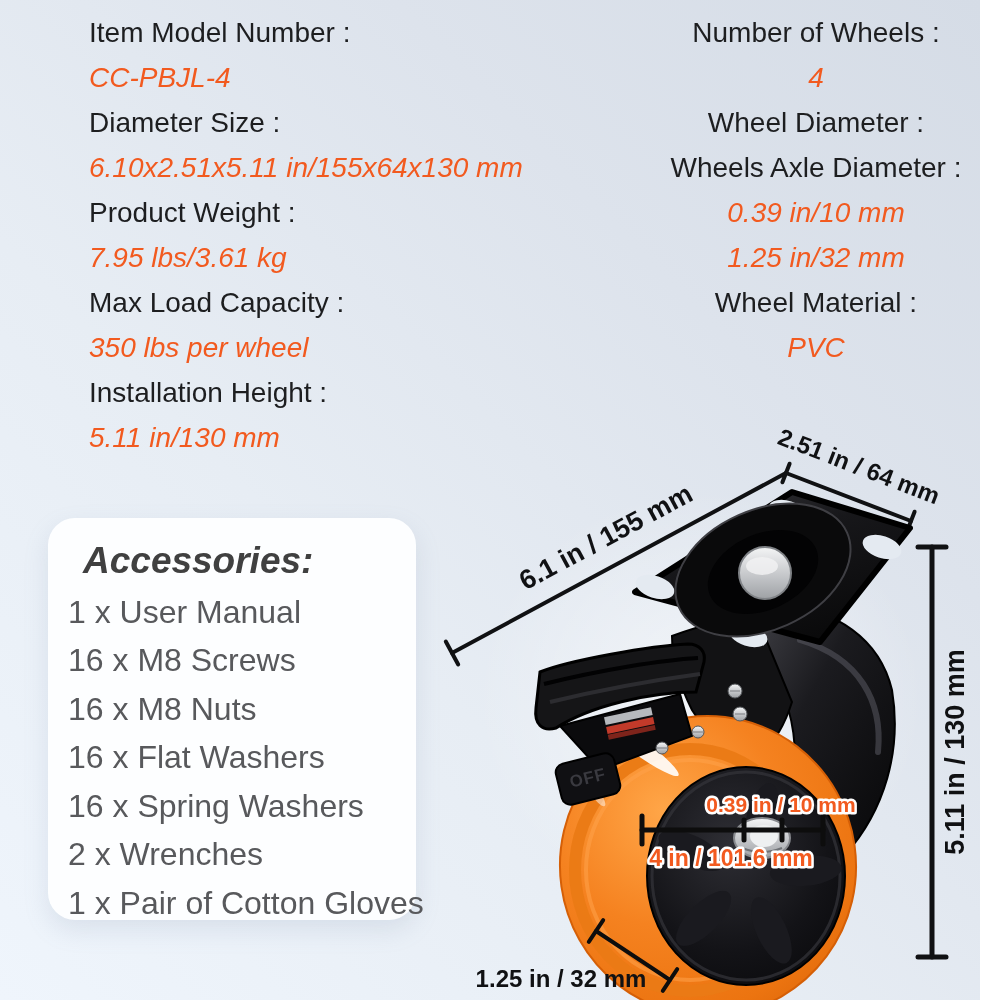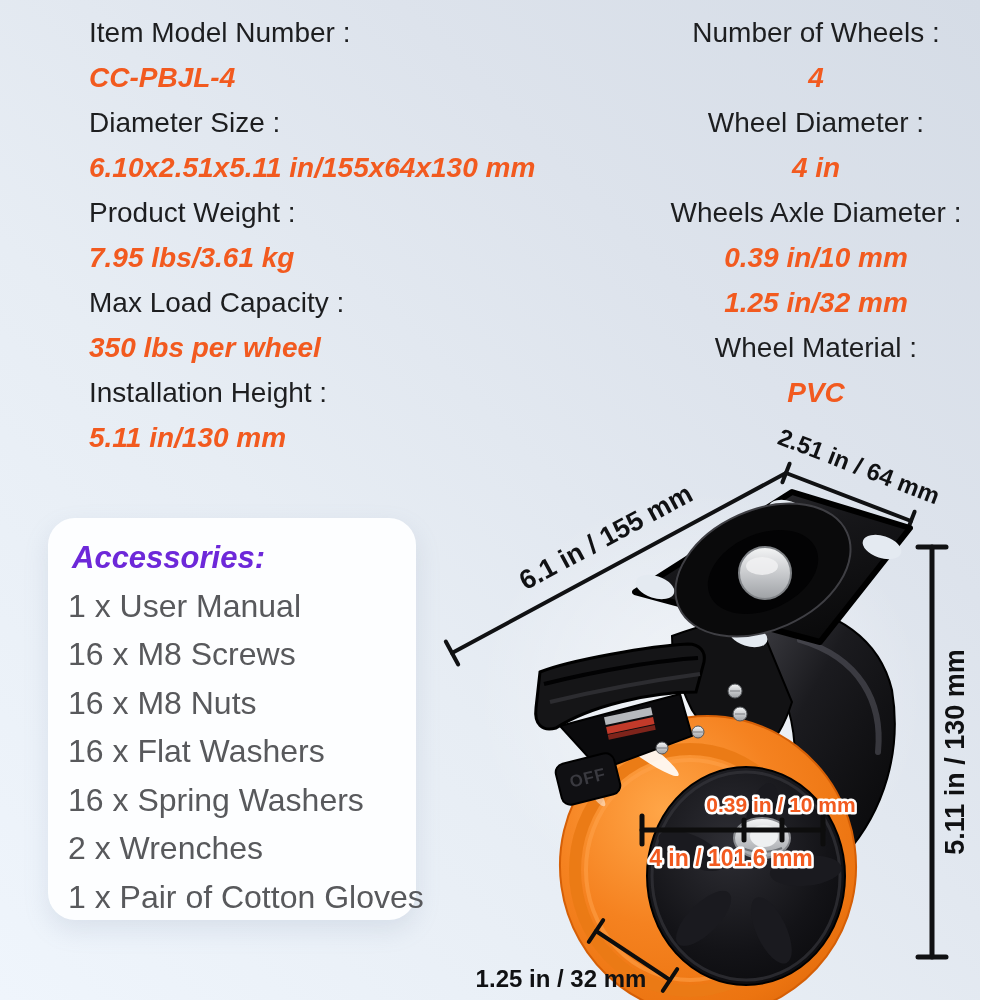--- a/index.html
+++ b/index.html
@@ -10,26 +10,26 @@
   }
   .glow{
     position:absolute;left:380px;top:400px;width:640px;height:600px;border-radius:50%;
     background:radial-gradient(closest-side,rgba(255,255,255,.55),rgba(255,255,255,0) 70%);
     pointer-events:none;
   }
   .spec-col{position:absolute;top:10px;}
   .spec-col.left{left:89px;width:540px;}
   .spec-col.right{left:641px;width:350px;text-align:center;}
   .s-label{height:45px;line-height:45px;font-size:28px;color:#1d1e20;white-space:nowrap;}
-  .s-value{height:45px;line-height:45px;font-size:28px;font-weight:bold;font-style:italic;color:#f25a1f;white-space:nowrap;}
+  .s-value{height:45px;line-height:45px;font-size:28px;font-weight:normal;font-style:italic;color:#f25a1f;white-space:nowrap;}
   .acc-card{
     position:absolute;left:48px;top:518px;width:368px;height:402px;border-radius:27px;
     background:#fdfeff;box-shadow:0 10px 24px rgba(125,145,170,.18);
   }
-  .acc-title{margin:22px 0 6px 24px;font-size:31px;font-weight:bold;font-style:italic;color:#6d28d9;}
+  .acc-title{margin:22px 0 6px 35px;font-size:37px;font-weight:bold;font-style:italic;color:#404040;}
   .acc-list{margin:0 0 0 20px;padding:0;list-style:none;}
   .acc-item{height:48.5px;display:flex;align-items:center;font-size:32px;color:#58595c;white-space:nowrap;}
   .diagram-svg{position:absolute;left:440px;top:440px;overflow:visible;}
   .dim-black{font-weight:bold;fill:#101113;}
   .dim-orange{font-weight:bold;fill:#f25a1f;stroke:#ffffff;stroke-width:5px;paint-order:stroke;stroke-linejoin:round;}
 </style>
 </head>
 <body>
 
 <div class="canvas">
@@ -45,21 +45,20 @@
     <div class="s-label">Max Load Capacity :</div>
     <div class="s-value">350 lbs per wheel</div>
     <div class="s-label">Installation Height :</div>
     <div class="s-value">5.11 in/130 mm</div>
   </div>
 
   <div class="spec-col right">
     <div class="s-label">Number of Wheels :</div>
     <div class="s-value">4</div>
     <div class="s-label">Wheel Diameter :</div>
-    <div class="s-value">4 in</div>
     <div class="s-label">Wheels Axle Diameter :</div>
     <div class="s-value">0.39 in/10 mm</div>
     <div class="s-value">1.25 in/32 mm</div>
     <div class="s-label">Wheel Material :</div>
     <div class="s-value">PVC</div>
   </div>
 
   <div class="acc-card">
     <div class="acc-title">Accessories:</div>
     <ul class="acc-list">

